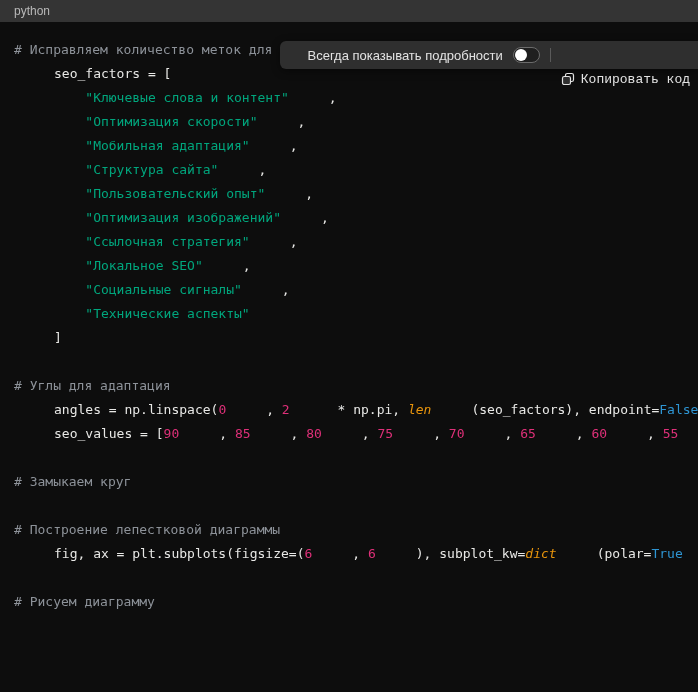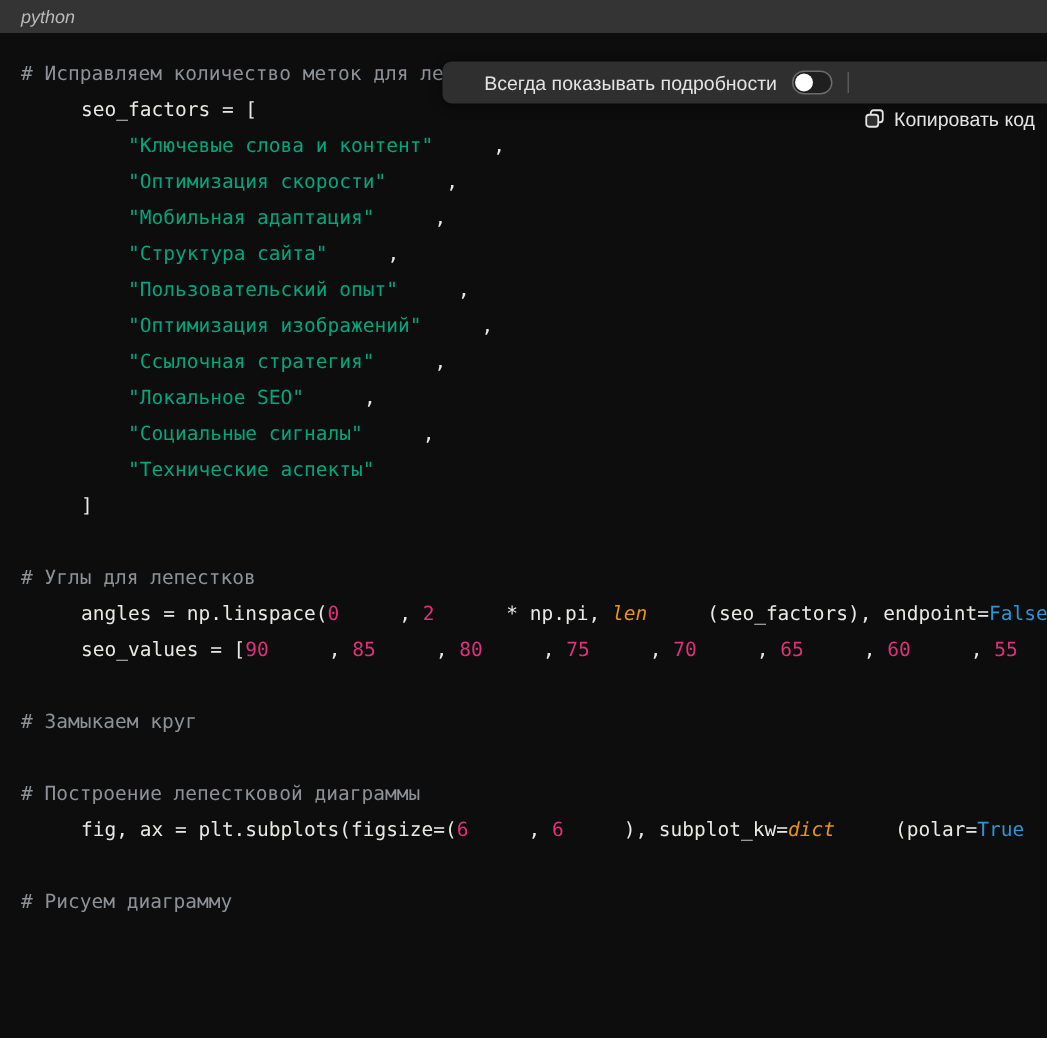--- a/index.html
+++ b/index.html
@@ -28,21 +28,20 @@
     height: 22px;
     background: var(--bg-header);
     display: flex;
     align-items: center;
     padding: 0 14px;
   }
   .lang-label {
     font-family: "Liberation Sans", sans-serif;
     font-size: 12px;
     color: #b9b9b9;
-    font-style: italic;
   }
   .code-content {
     padding: 16px 14px 0 14px;
     font-size: 13px;
     line-height: 24px;
   }
   .code-line { white-space: pre; min-height: 24px; }
   .tok-plain   { color: var(--c-plain); margin-left: 40px; }
   .tok-comment { color: var(--c-comment); }
   .tok-string  { color: var(--c-string); }
@@ -92,21 +91,21 @@
     background: #5a5a5a;
     flex: 0 0 auto;
   }
   .copy-button {
     display: flex;
     align-items: center;
     gap: 6px;
     background: none;
     border: none;
     color: var(--c-ui-text);
-    font-family: Liberation Sans, sans-serif;
+    font-family: Liberation Mono, monospace;
     font-size: 13px;
     cursor: pointer;
     white-space: nowrap;
     padding: 0;
     margin-top: 48px;
   }
   .copy-icon { display: block; }
 </style>
 </head>
 <body>
@@ -125,21 +124,21 @@
       <div class="code-line"><span class="tok-plain">    </span><span class="tok-string">"Мобильная адаптация"</span><span class="tok-plain">,</span></div>
       <div class="code-line"><span class="tok-plain">    </span><span class="tok-string">"Структура сайта"</span><span class="tok-plain">,</span></div>
       <div class="code-line"><span class="tok-plain">    </span><span class="tok-string">"Пользовательский опыт"</span><span class="tok-plain">,</span></div>
       <div class="code-line"><span class="tok-plain">    </span><span class="tok-string">"Оптимизация изображений"</span><span class="tok-plain">,</span></div>
       <div class="code-line"><span class="tok-plain">    </span><span class="tok-string">"Ссылочная стратегия"</span><span class="tok-plain">,</span></div>
       <div class="code-line"><span class="tok-plain">    </span><span class="tok-string">"Локальное SEO"</span><span class="tok-plain">,</span></div>
       <div class="code-line"><span class="tok-plain">    </span><span class="tok-string">"Социальные сигналы"</span><span class="tok-plain">,</span></div>
       <div class="code-line"><span class="tok-plain">    </span><span class="tok-string">"Технические аспекты"</span></div>
       <div class="code-line"><span class="tok-plain">]</span></div>
       <div class="code-line"></div>
-      <div class="code-line"><span class="tok-comment"># Углы для лепестков</span></div>
+      <div class="code-line"><span class="tok-comment"># Углы для адаптация</span></div>
       <div class="code-line"><span class="tok-plain">angles = np.linspace(</span><span class="tok-number">0</span><span class="tok-plain">, </span><span class="tok-number">2</span><span class="tok-plain"> * np.pi, </span><span class="tok-builtin">len</span><span class="tok-plain">(seo_factors), endpoint=</span><span class="tok-keyword">False</span><span class="tok-plain">).tolist()</span></div>
       <div class="code-line"><span class="tok-plain">seo_values = [</span><span class="tok-number">90</span><span class="tok-plain">, </span><span class="tok-number">85</span><span class="tok-plain">, </span><span class="tok-number">80</span><span class="tok-plain">, </span><span class="tok-number">75</span><span class="tok-plain">, </span><span class="tok-number">70</span><span class="tok-plain">, </span><span class="tok-number">65</span><span class="tok-plain">, </span><span class="tok-number">60</span><span class="tok-plain">, </span><span class="tok-number">55</span><span class="tok-plain">, </span><span class="tok-number">50</span><span class="tok-plain">, </span><span class="tok-number">45</span><span class="tok-plain">]</span></div>
       <div class="code-line"></div>
       <div class="code-line"><span class="tok-comment"># Замыкаем круг</span></div>
       <div class="code-line"></div>
       <div class="code-line"><span class="tok-comment"># Построение лепестковой диаграммы</span></div>
       <div class="code-line"><span class="tok-plain">fig, ax = plt.subplots(figsize=(</span><span class="tok-number">6</span><span class="tok-plain">, </span><span class="tok-number">6</span><span class="tok-plain">), subplot_kw=</span><span class="tok-builtin">dict</span><span class="tok-plain">(polar=</span><span class="tok-keyword">True</span><span class="tok-plain">))</span></div>
       <div class="code-line"></div>
       <div class="code-line"><span class="tok-comment"># Рисуем диаграмму</span></div>
     </div>

